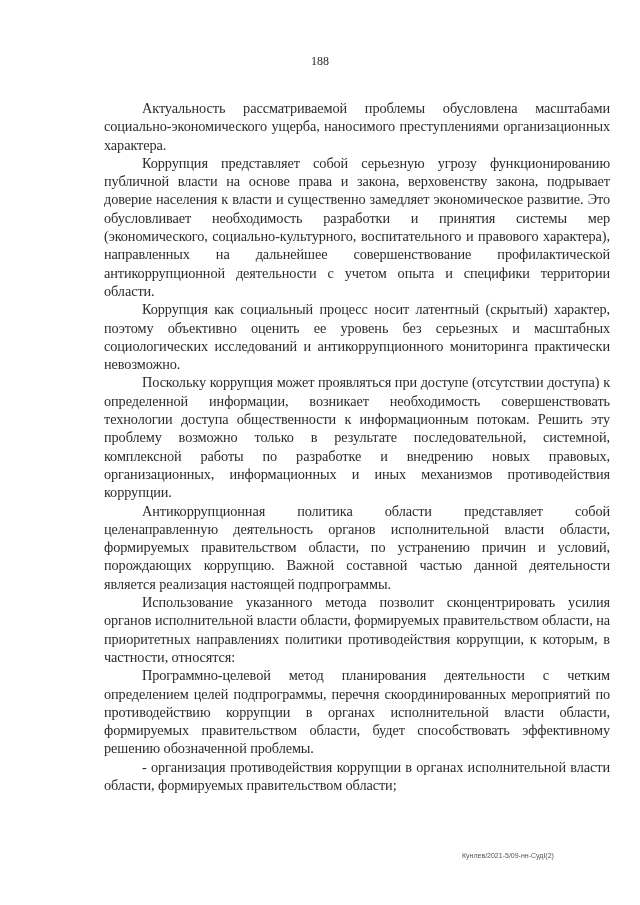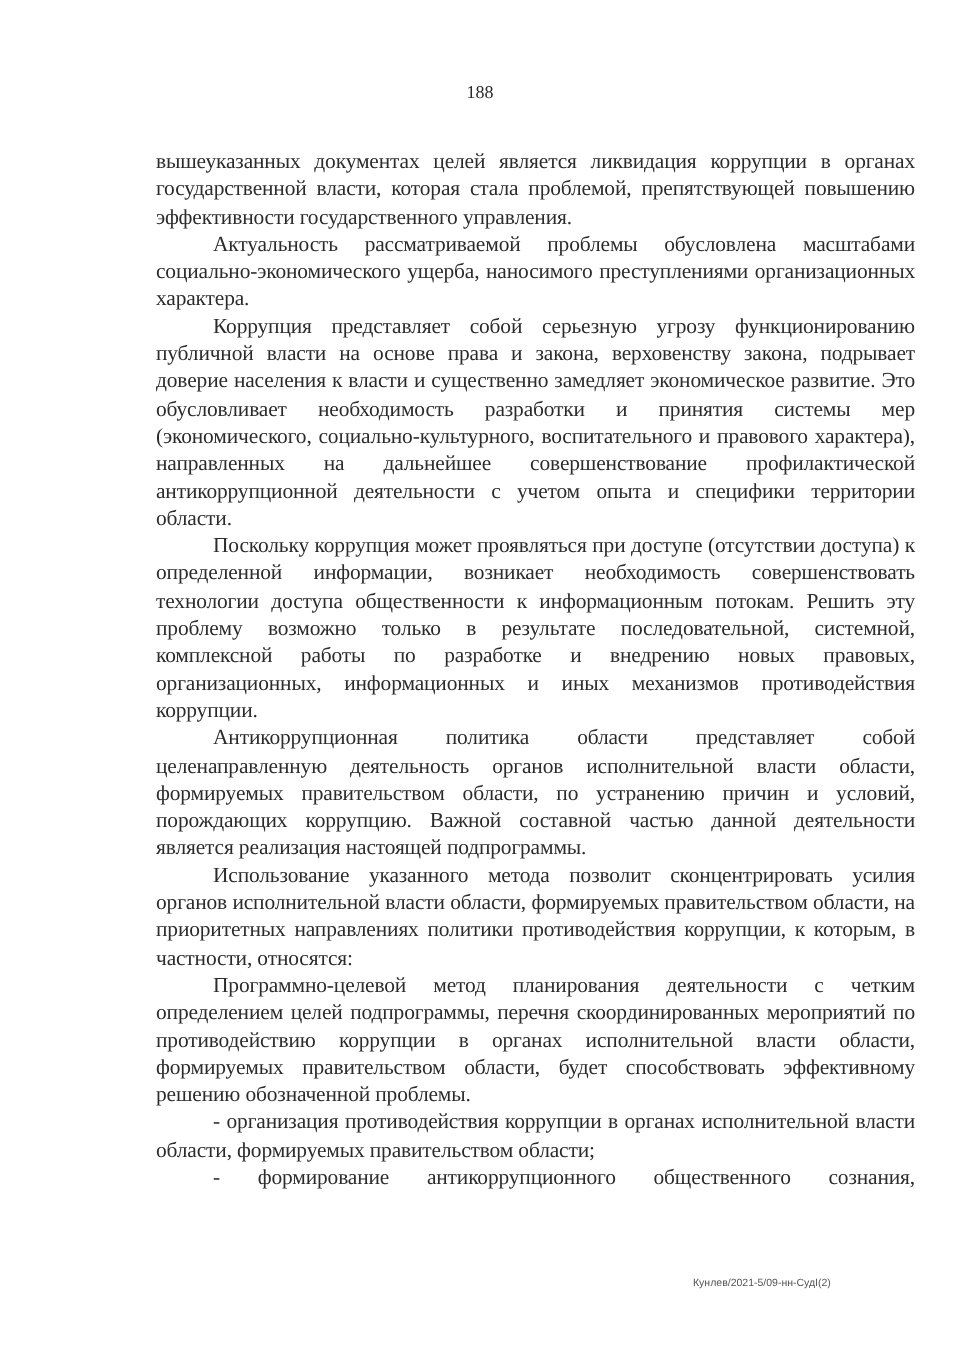--- a/index.html
+++ b/index.html
@@ -18,24 +18,23 @@
     position: absolute; top: 852px; left: 462px;
     font-family: "Liberation Sans", sans-serif; font-size: 7px; color: #555;
   }
 </style>
 </head>
 <body>
 
 <div class="page-number">188</div>
 
 <div class="body-text">
-  <p style="text-indent:0">вышеуказанных документах целей является ликвидация коррупции в органах государственной власти, которая стала проблемой, препятствующей повышению эффективности государственного управления.</p>
   <p>Актуальность рассматриваемой проблемы обусловлена масштабами социально-экономического ущерба, наносимого преступлениями организационных характера.</p>
   <p>Коррупция представляет собой серьезную угрозу функционированию публичной власти на основе права и закона, верховенству закона, подрывает доверие населения к власти и существенно замедляет экономическое развитие. Это обусловливает необходимость разработки и принятия системы мер (экономического, социально-культурного, воспитательного и правового характера), направленных на дальнейшее совершенствование профилактической антикоррупционной деятельности с учетом опыта и специфики территории области.</p>
+  <p>Коррупция как социальный процесс носит латентный (скрытый) характер, поэтому объективно оценить ее уровень без серьезных и масштабных социологических исследований и антикоррупционного мониторинга практически невозможно.</p>
   <p>Поскольку коррупция может проявляться при доступе (отсутствии доступа) к определенной информации, возникает необходимость совершенствовать технологии доступа общественности к информационным потокам. Решить эту проблему возможно только в результате последовательной, системной, комплексной работы по разработке и внедрению новых правовых, организационных, информационных и иных механизмов противодействия коррупции.</p>
   <p>Антикоррупционная политика области представляет собой целенаправленную деятельность органов исполнительной власти области, формируемых правительством области, по устранению причин и условий, порождающих коррупцию. Важной составной частью данной деятельности является реализация настоящей подпрограммы.</p>
   <p>Использование указанного метода позволит сконцентрировать усилия органов исполнительной власти области, формируемых правительством области, на приоритетных направлениях политики противодействия коррупции, к которым, в частности, относятся:</p>
   <p>Программно-целевой метод планирования деятельности с четким определением целей подпрограммы, перечня скоординированных мероприятий по противодействию коррупции в органах исполнительной власти области, формируемых правительством области, будет способствовать эффективному решению обозначенной проблемы.</p>
   <p>- организация противодействия коррупции в органах исполнительной власти области, формируемых правительством области;</p>
-  <p style="text-align-last: justify;">- формирование антикоррупционного общественного сознания,</p>
 </div>
 
 <div class="footer-code">Кунлев/2021-5/09-нн-СудI(2)</div>
 
 </body></html>

